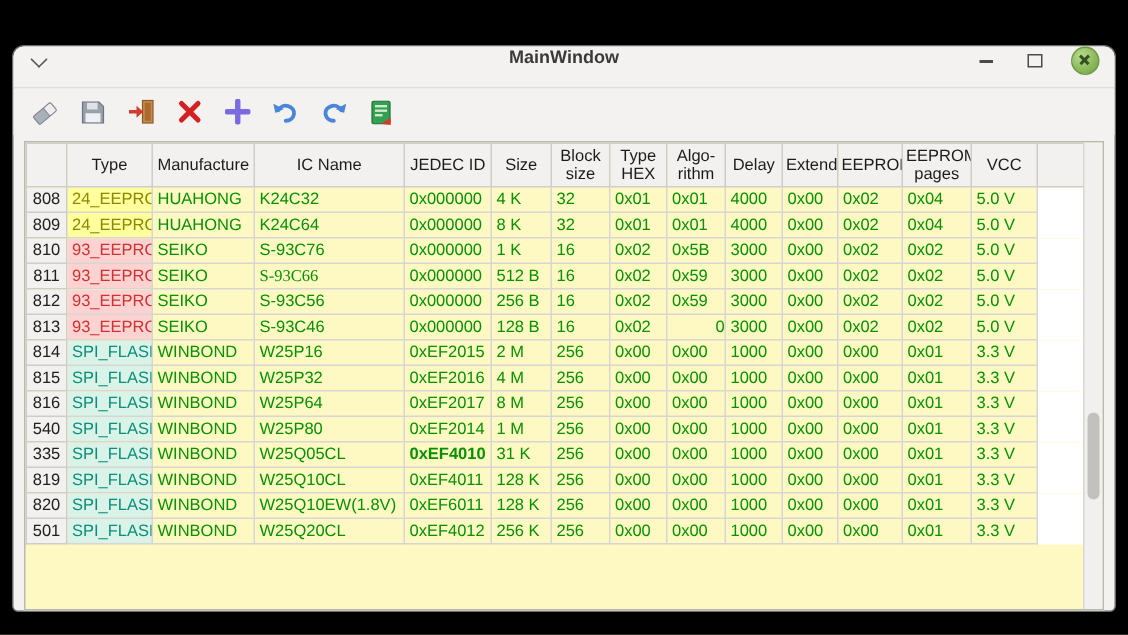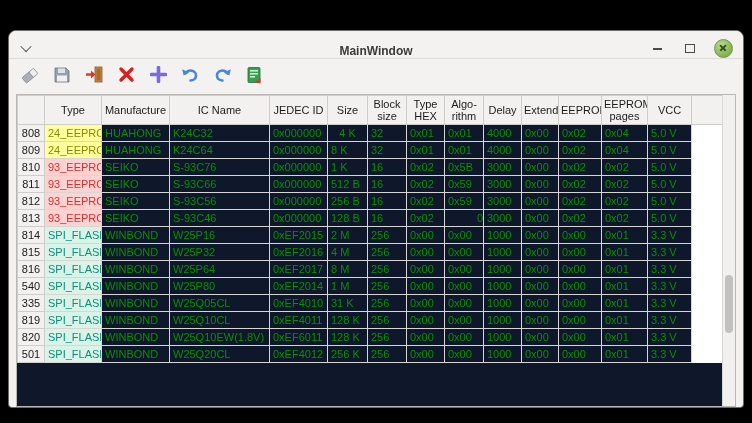--- a/index.html
+++ b/index.html
@@ -2,21 +2,21 @@
 <html><head>
 <meta charset="utf-8">
 <style>
   html,body{margin:0;padding:0;background:#000;}
   .stage{position:relative;width:752px;height:423px;background:#000;overflow:hidden;
          font-family:"Liberation Sans",sans-serif;}
   .window{position:absolute;left:8px;top:30px;width:736px;height:378px;background:#f3f2f0;
           border:1px solid #6b6b6b;border-radius:8px 8px 4px 4px;box-sizing:border-box;
           display:flex;flex-direction:column;box-shadow:0 3px 14px rgba(0,0,0,.6);}
   
-  .titlebar{height:27px;flex:0 0 auto;position:relative;display:flex;align-items:flex-end;
+  .titlebar{height:27px;flex:0 0 auto;position:relative;display:flex;align-items:flex-start;
             background:#f3f2f0;border-bottom:1px solid #dedcd9;border-radius:7px 7px 0 0;gap:20px;}
   .shade-btn{width:22px;height:20px;margin-left:6px;display:flex;align-items:center;justify-content:center;}
   .chev{width:7px;height:7px;border-right:1.6px solid #555;border-bottom:1.6px solid #555;
         transform:rotate(45deg) translate(-1px,-1px);}
   .win-title{position:absolute;left:0;right:0;text-align:center;font-size:12px;font-weight:bold;
              color:#3a3a3a;pointer-events:none;}
   .tb-controls{margin-left:auto;display:flex;align-items:center;gap:15px;padding-right:10px;}
   .ctl{display:flex;align-items:center;justify-content:center;width:18px;height:18px;}
   .min-glyph{width:9px;height:2px;background:#4a4a4a;}
   .max-glyph{width:8px;height:7px;border:1.5px solid #4a4a4a;}
@@ -25,21 +25,21 @@
              border:1px solid #6f9a43;position:relative;}
   .close-x span{position:absolute;left:4px;top:7.2px;width:8px;height:1.6px;background:#33511f;}
   .close-x span:first-child{transform:rotate(45deg);}
   .close-x span:last-child{transform:rotate(-45deg);}
   
   .menubar{height:23px;flex:0 0 auto;display:flex;align-items:center;padding-left:7px;gap:2px;background:#f3f2f0;}
   .menu-item{padding:2px 9px;font-size:12px;color:#2c2c2c;border-radius:3px;}
   .toolbar{height:31px;flex:0 0 auto;display:flex;align-items:center;padding-left:9px;gap:8px;background:#f3f2f0;}
   .tool-btn{width:24px;height:24px;display:flex;align-items:center;justify-content:center;border-radius:3px;}
   
-  .table-wrap{flex:1;margin:4px 7px 0 7px;background:#0f172a;border:1px solid #b9b7b4;
+  .table-wrap{flex:1;margin:4px 7px 0 7px;background:#fef9c3;border:1px solid #b9b7b4;
               position:relative;overflow:hidden;}
   table{border-collapse:collapse;table-layout:fixed;width:calc(100% - 12px);}
   thead th{background:#f2f1ef;border:1px solid #cfcdc9;font-weight:normal;font-size:11px;line-height:12px;
            color:#1c1c1c;text-align:center;padding:1px 2px;height:26px;overflow:hidden;}
   thead th.filler{border:1px solid #cfcdc9;}
   tbody th{background:#f2f1ef;border:1px solid #cfcdc9;font-weight:normal;font-size:11px;
            color:#202020;text-align:center;padding:0 1px;height:16px;overflow:hidden;}
   tbody td{border:1px solid #d8d6d3;font-size:11px;padding:0 3px;height:16px;
            white-space:nowrap;overflow:hidden;}
   tbody td.filler{border:none;background:#fff;}
@@ -174,21 +174,21 @@
               <th class="filler"></th>
             </tr>
           </thead>
           <tbody>
             <tr>
               <th>808</th>
               <td style="background: rgb(255, 255, 158); color: rgb(138, 138, 0);">24_EEPROM</td>
               <td style="color: rgb(8, 144, 0);">HUAHONG</td>
               <td style="color: rgb(8, 144, 0);">K24C32</td>
               <td style="color: rgb(8, 144, 0);">0x000000</td>
-              <td style="color: rgb(8, 144, 0); text-align: center;">4 K</td>
+              <td style="color: rgb(8, 144, 0);">4 K</td>
               <td style="color: rgb(8, 144, 0);">32</td>
               <td style="color: rgb(8, 144, 0);">0x01</td>
               <td style="color: rgb(8, 144, 0);">0x01</td>
               <td style="color: rgb(8, 144, 0);">4000</td>
               <td style="color: rgb(8, 144, 0);">0x00</td>
               <td style="color: rgb(8, 144, 0);">0x02</td>
               <td style="color: rgb(8, 144, 0);">0x04</td>
               <td style="color: rgb(8, 144, 0);">5.0 V</td>
               <td class="filler"></td>
             </tr>
@@ -223,21 +223,21 @@
               <td style="color: rgb(8, 144, 0);">0x00</td>
               <td style="color: rgb(8, 144, 0);">0x02</td>
               <td style="color: rgb(8, 144, 0);">0x02</td>
               <td style="color: rgb(8, 144, 0);">5.0 V</td>
               <td class="filler"></td>
             </tr>
             <tr>
               <th>811</th>
               <td style="background: rgb(255, 210, 210); color: rgb(204, 51, 51);">93_EEPROM</td>
               <td style="color: rgb(8, 144, 0);">SEIKO</td>
-              <td style="color: rgb(8, 144, 0);">S-93C66</td>
+              <td style="color: rgb(8, 144, 0); font-family: Liberation Serif, serif;">S-93C66</td>
               <td style="color: rgb(8, 144, 0);">0x000000</td>
               <td style="color: rgb(8, 144, 0); margin-left: 15px;">512 B</td>
               <td style="color: rgb(8, 144, 0);">16</td>
               <td style="color: rgb(8, 144, 0);">0x02</td>
               <td style="color: rgb(8, 144, 0);">0x59</td>
               <td style="color: rgb(8, 144, 0);">3000</td>
               <td style="color: rgb(8, 144, 0);">0x00</td>
               <td style="color: rgb(8, 144, 0);">0x02</td>
               <td style="color: rgb(8, 144, 0);">0x02</td>
               <td style="color: rgb(8, 144, 0);">5.0 V</td>
@@ -343,21 +343,21 @@
               <td style="color: rgb(8, 144, 0);">0x00</td>
               <td style="color: rgb(8, 144, 0);">0x01</td>
               <td style="color: rgb(8, 144, 0);">3.3 V</td>
               <td class="filler"></td>
             </tr>
             <tr>
               <th>335</th>
               <td style="background: rgb(218, 243, 232); color: rgb(11, 143, 120);">SPI_FLASH</td>
               <td style="color: rgb(8, 144, 0);">WINBOND</td>
               <td style="color: rgb(8, 144, 0);">W25Q05CL</td>
-              <td style="color: rgb(8, 144, 0);">0xEF4010</td>
+              <td style="color: rgb(8, 144, 0); font-weight: bold;">0xEF4010</td>
               <td style="color: rgb(8, 144, 0);">31 K</td>
               <td style="color: rgb(8, 144, 0);">256</td>
               <td style="color: rgb(8, 144, 0);">0x00</td>
               <td style="color: rgb(8, 144, 0);">0x00</td>
               <td style="color: rgb(8, 144, 0);">1000</td>
               <td style="color: rgb(8, 144, 0);">0x00</td>
               <td style="color: rgb(8, 144, 0);">0x00</td>
               <td style="color: rgb(8, 144, 0);">0x01</td>
               <td style="color: rgb(8, 144, 0);">3.3 V</td>
               <td class="filler"></td>

